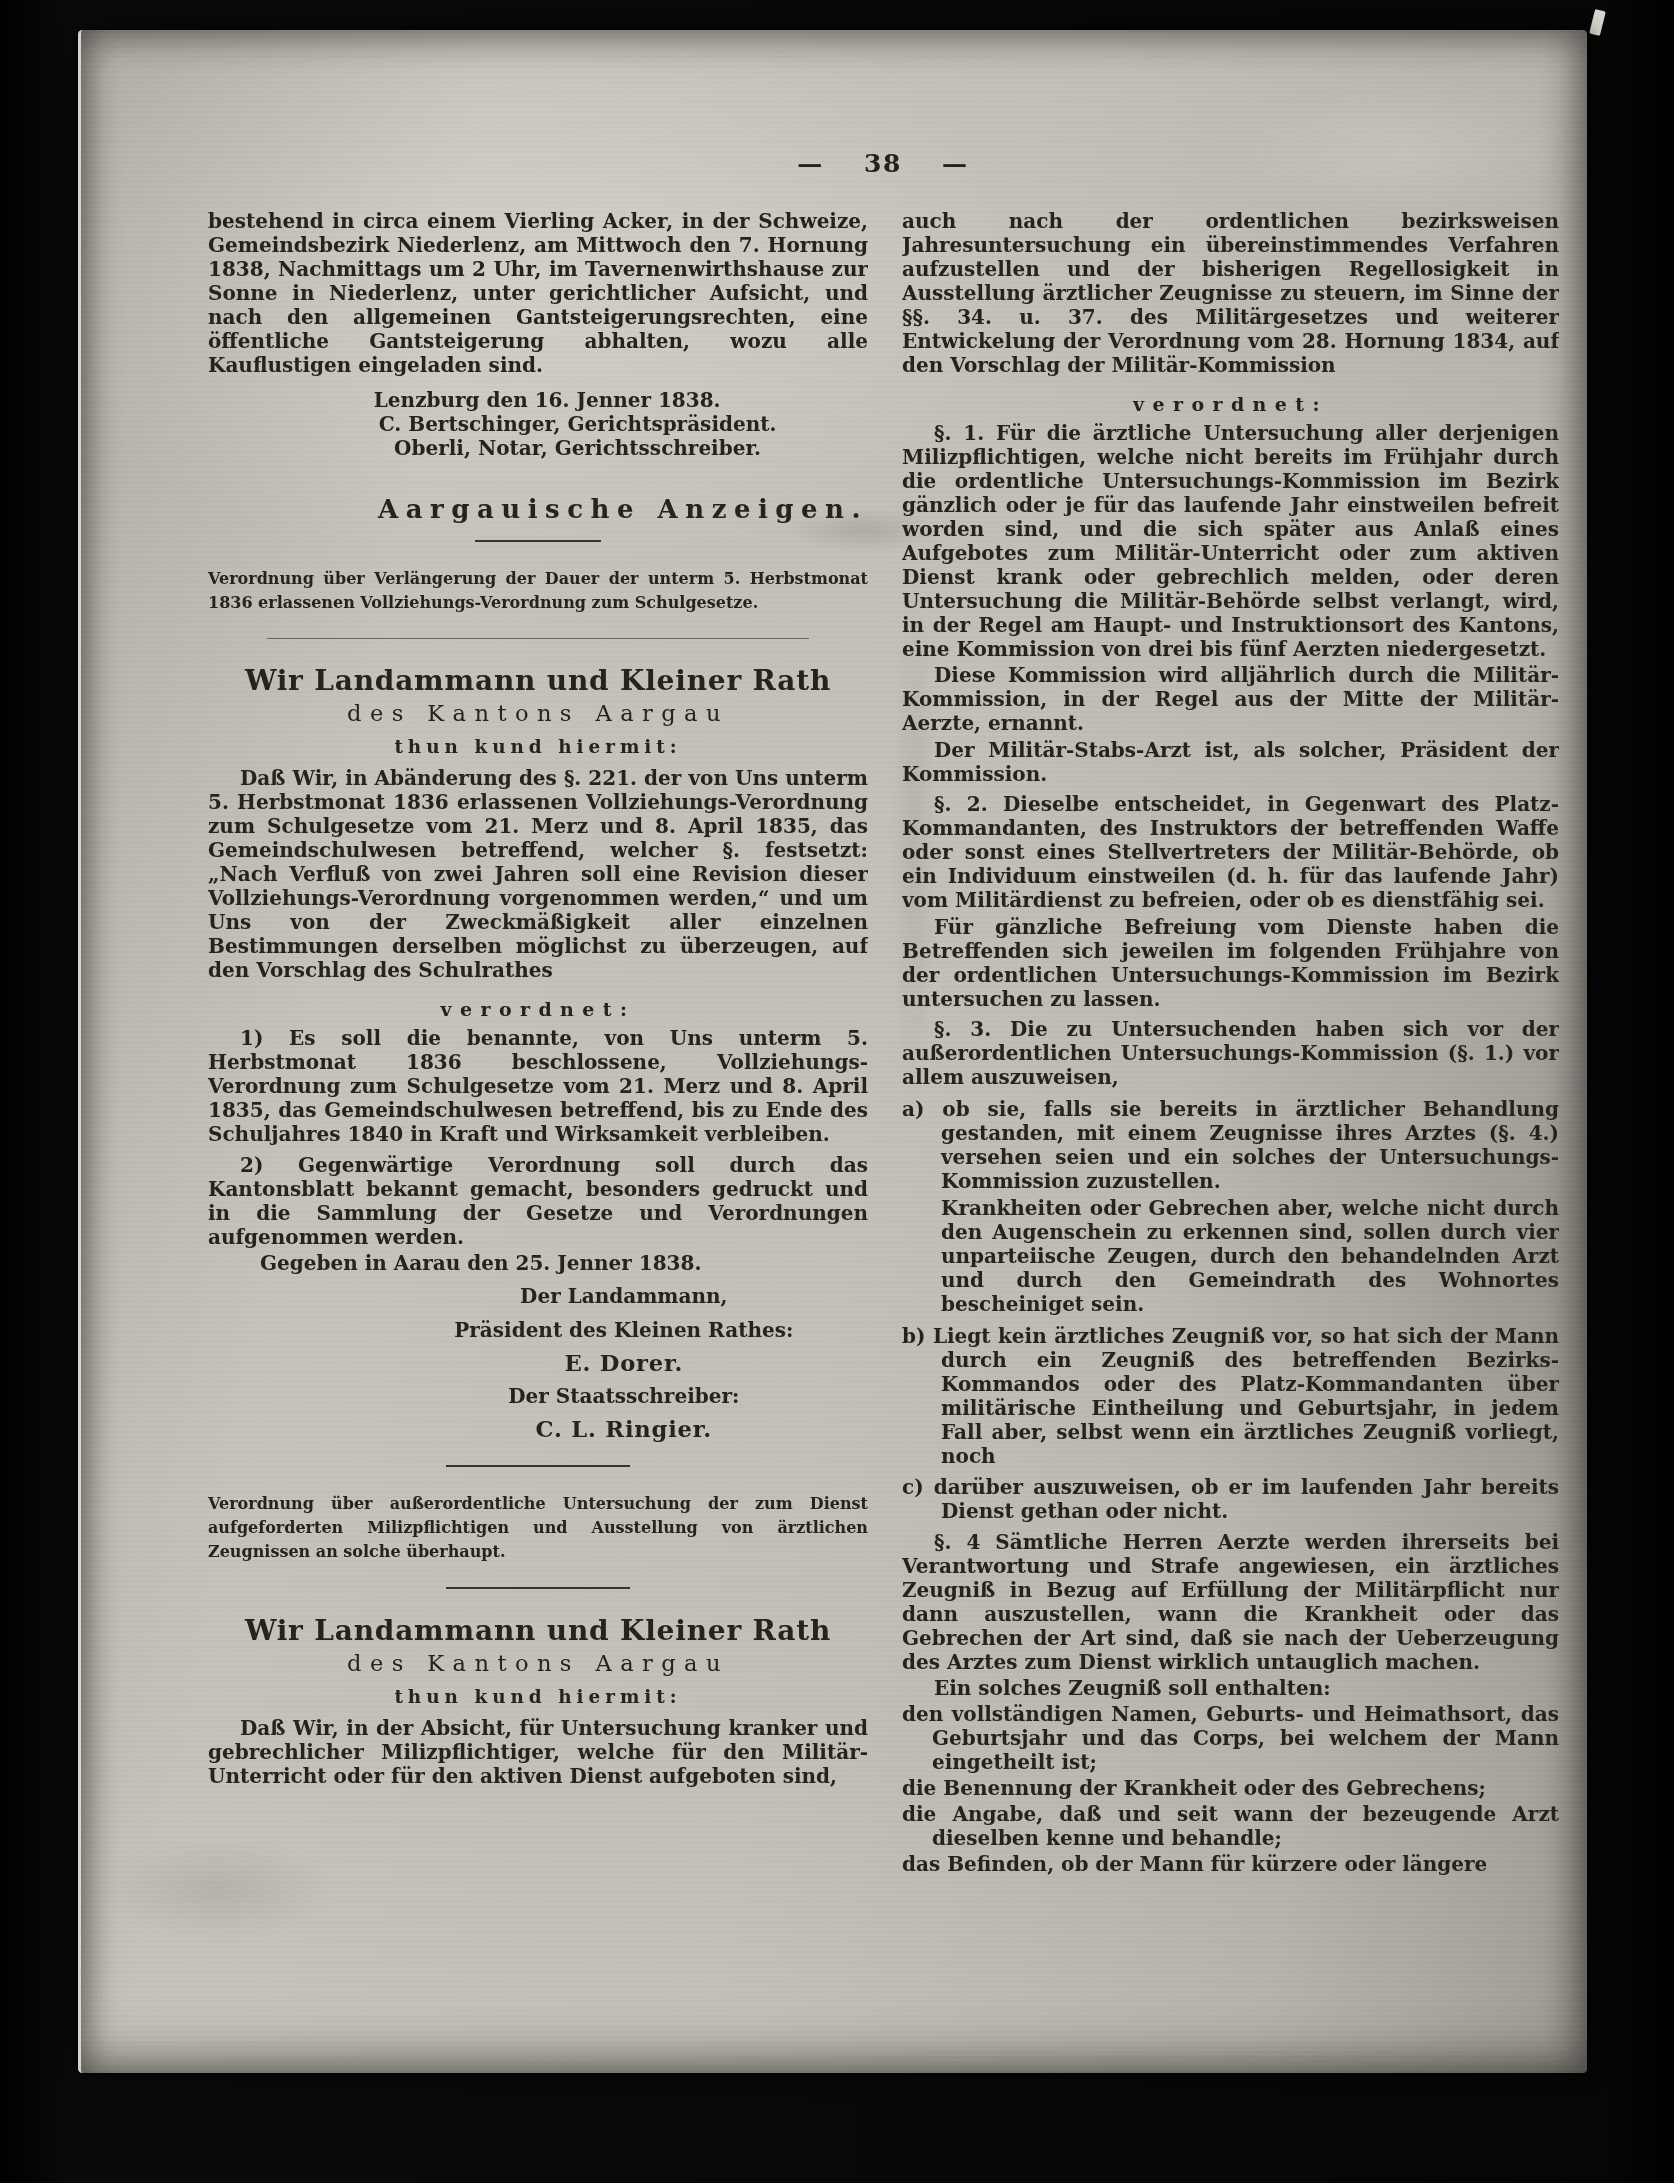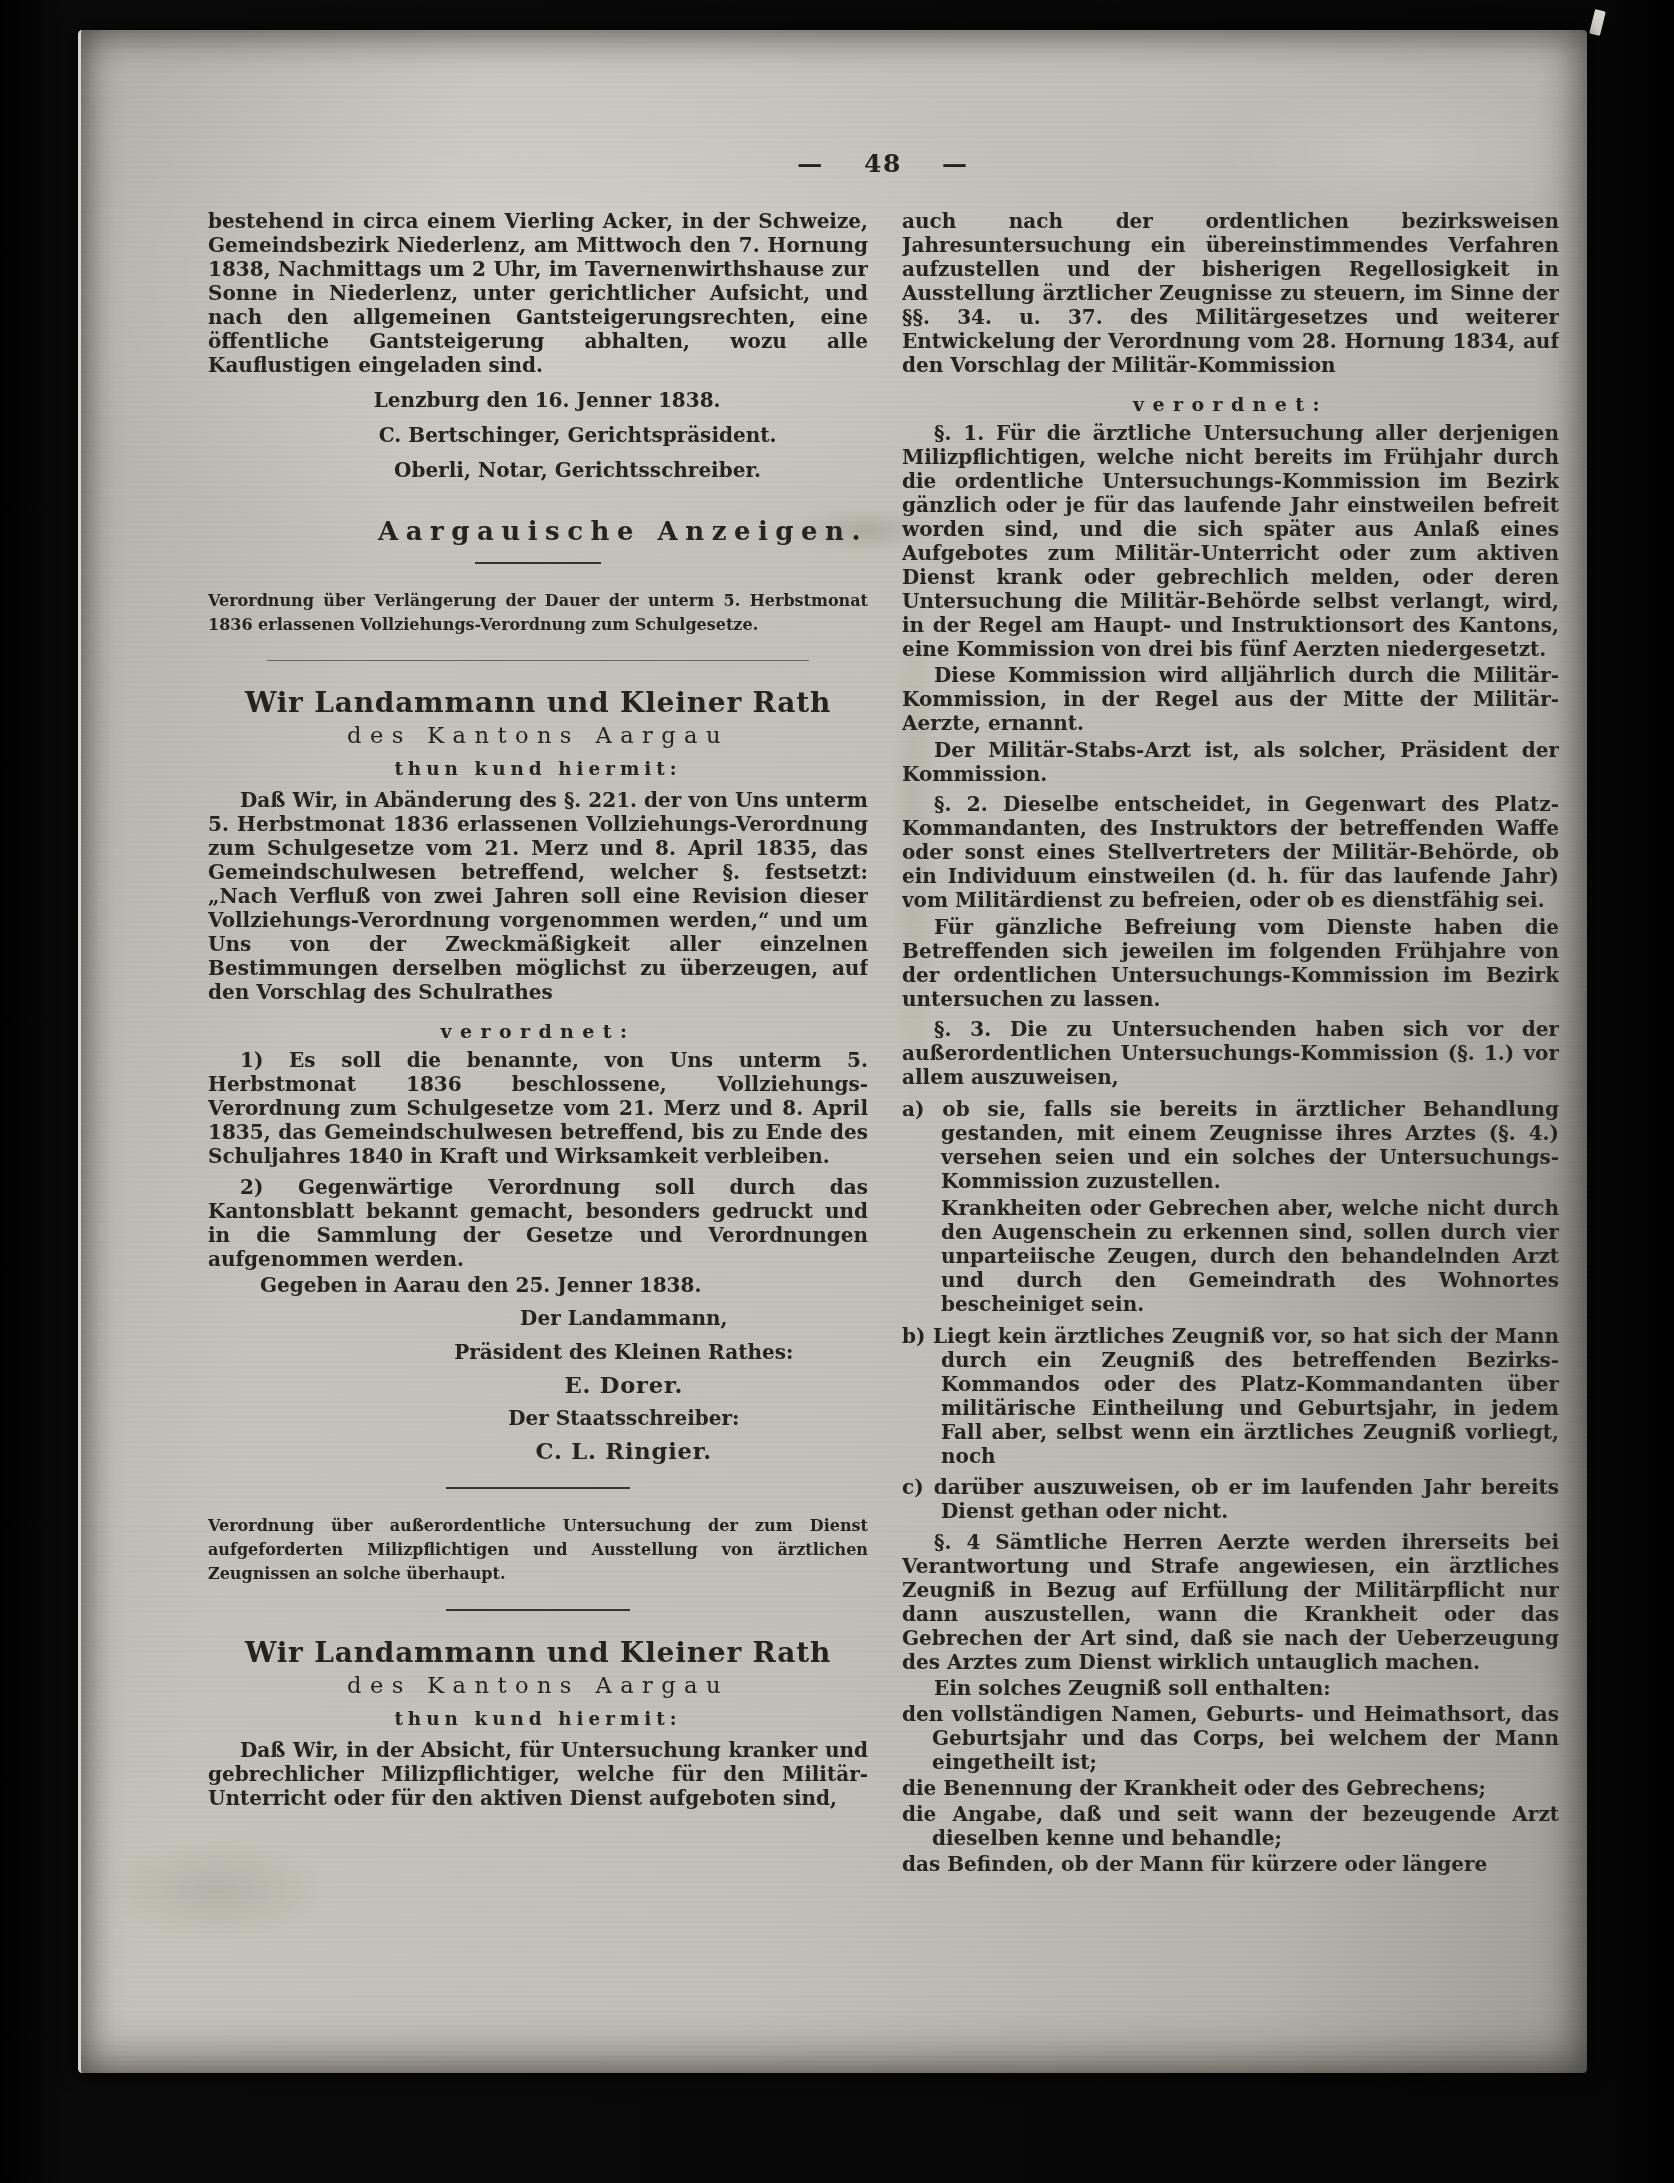--- a/index.html
+++ b/index.html
@@ -53,21 +53,21 @@
     position:absolute; top:176px; height:1856px; overflow:hidden;
     color:#26231c; font-weight:700; font-size:20px; line-height:24px;
     text-align:justify; overflow-wrap:break-word;
   }
   .col-left  { left:127px; width:660px; }
   .col-right { left:821px; width:657px; }
 
   .p { text-indent:32px; margin-top:2.5px; }
   .p.first { text-indent:0; }
   .dateline { margin-top:11.7px; text-indent:18.4px; text-align:center; }
-  .sig { margin-top:11px; text-align:center; padding-left:12%; text-indent:0; }
+  .sig { text-align:center; padding-left:12%; text-indent:0; }
 
   .section-title { margin-top:37px; text-align:right; font-size:26px; letter-spacing:7.5px; font-weight:700; }
   .rule { border:0; border-top:2.5px solid #37342b; }
   .rule-flourish { width:126px; margin:18.4px auto 0; }
   .rule-thin { width:82%; border-top-width:1.7px; margin:23.4px auto 0; opacity:.65; }
   .rule-end { width:184px; border-top-width:2.5px; margin:23.4px auto 0; }
 
   .notice { margin-top:25px; font-size:16px; line-height:24px; }
   .decree-h1 { margin-top:30px; text-align:center; font-size:28px; letter-spacing:0.8px; font-weight:700; }
   .decree-h2 { margin-top:8.4px; text-align:center; font-size:22.6px; letter-spacing:8.4px; font-weight:400; }
@@ -87,21 +87,21 @@
 </head>
 <body>
 
 <div class="scan">
   <div class="speck"></div>
   <div class="paper">
     <div class="texture"></div>
 
     <div class="pagenum">
       <span>—</span>
-      <span>48</span>
+      <span>38</span>
       <span>—</span>
     </div>
 
     <div class="col col-left">
       <p class="p first">bestehend in circa einem Vierling Acker, in der Schweize, Gemeindsbezirk Niederlenz, am Mittwoch den 7. Hornung 1838, Nachmittags um 2 Uhr, im Tavernenwirthshause zur Sonne in Niederlenz, unter gerichtlicher Aufsicht, und nach den allgemeinen Gantsteigerungsrechten, eine öffentliche Gantsteigerung abhalten, wozu alle Kauflustigen eingeladen sind.</p>
       <p class="dateline">Lenzburg den 16. Jenner 1838.</p>
       <p class="sig">C. Bertschinger, Gerichtspräsident.</p>
       <p class="sig">Oberli, Notar, Gerichtsschreiber.</p>
 
       <h2 class="section-title">Aargauische Anzeigen.</h2>

